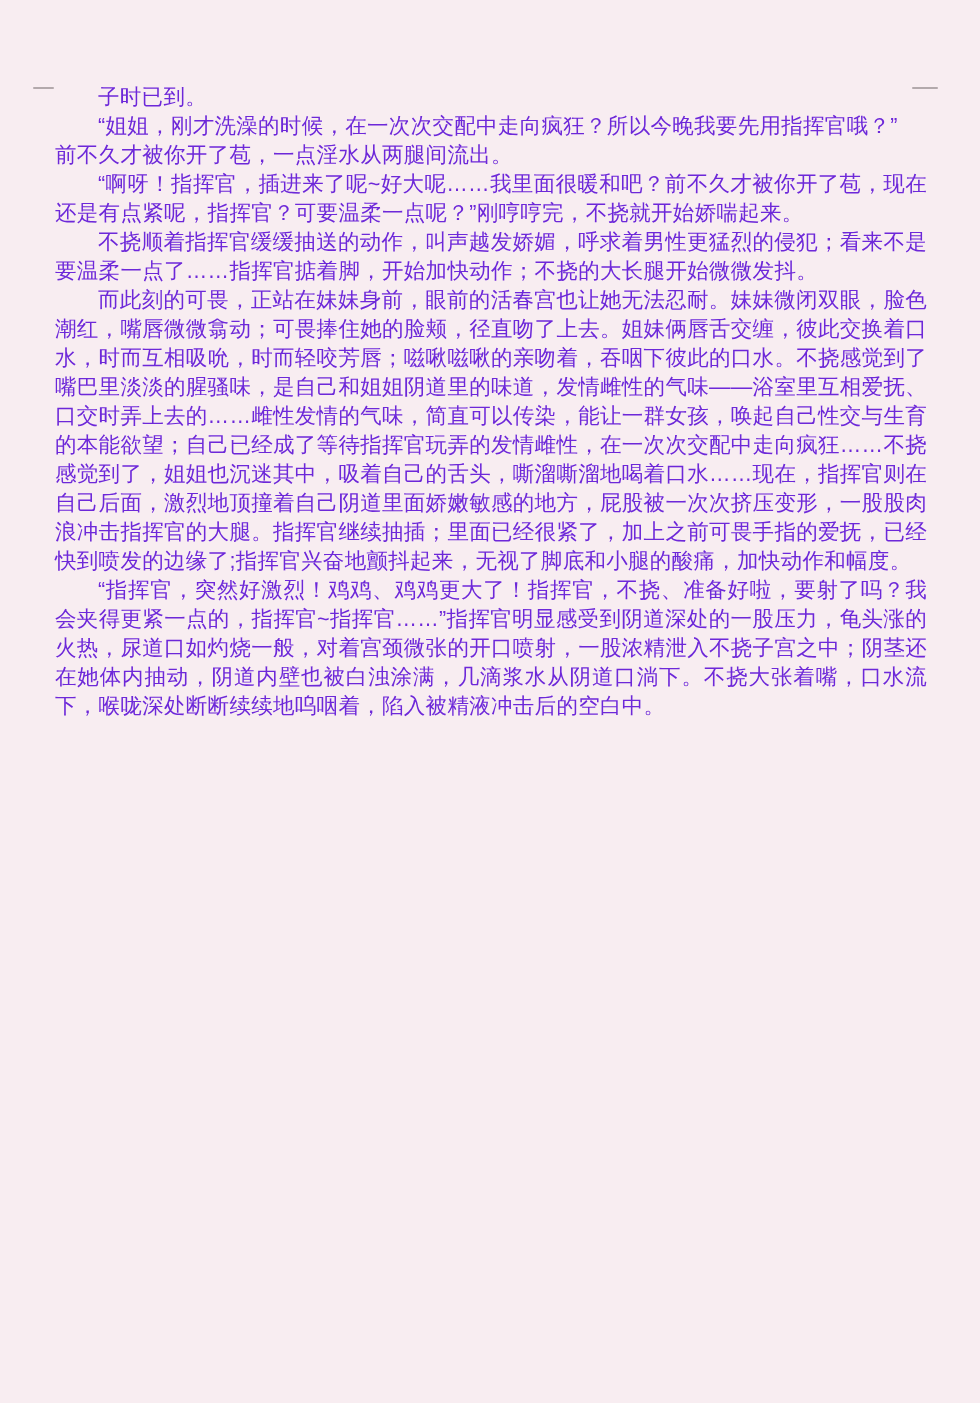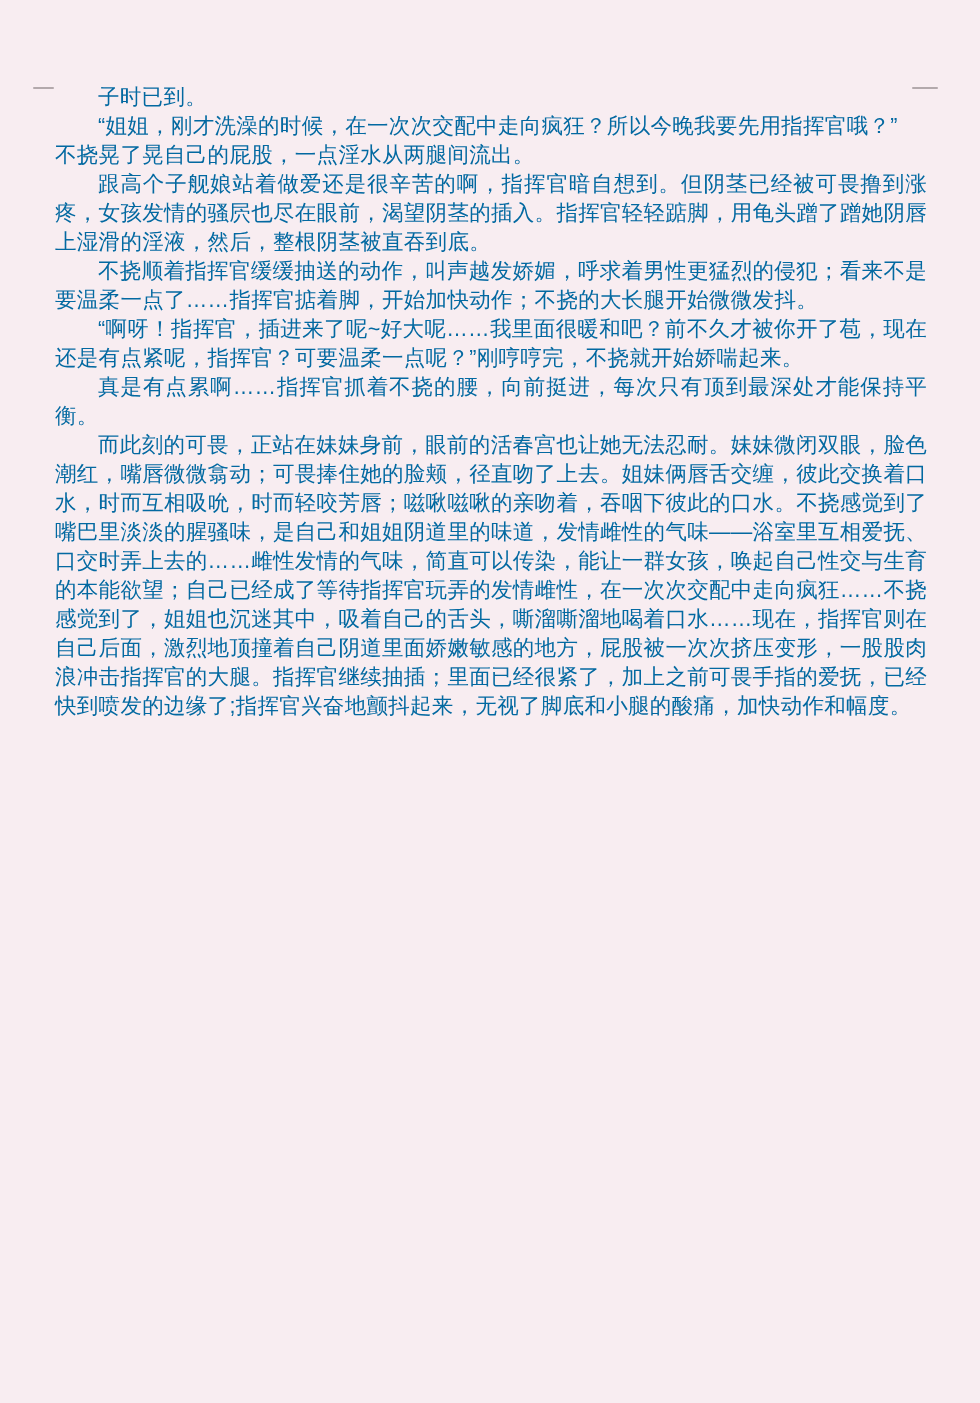--- a/index.html
+++ b/index.html
@@ -40,23 +40,22 @@
     padding: 0;
   }
   .para.indent { text-indent: 2em; }
 </style>
 </head>
 <body style="background: rgb(248, 237, 241);">
 
 <main>
   <div class="corner-mark left" style="background: rgb(156, 145, 148);"></div>
   <div class="corner-mark right" style="background: rgb(156, 145, 148);"></div>
-  <div class="page-text" id="story-text" style="color: #0369a1;">
+  <div class="page-text" id="story-text" style="color: #6d28d9;">
       <p class="para indent">子时已到。</p>
       <p class="para indent">“姐姐，刚才洗澡的时候，在一次次交配中走向疯狂？所以今晚我要先用指挥官哦？”</p>
-      <p class="para">不挠晃了晃自己的屁股，一点淫水从两腿间流出。</p>
-      <p class="para indent">跟高个子舰娘站着做爱还是很辛苦的啊，指挥官暗自想到。但阴茎已经被可畏撸到涨疼，女孩发情的骚屄也尽在眼前，渴望阴茎的插入。指挥官轻轻踮脚，用龟头蹭了蹭她阴唇上湿滑的淫液，然后，整根阴茎被直吞到底。</p>
+      <p class="para">前不久才被你开了苞，一点淫水从两腿间流出。</p>
+      <p class="para indent">“啊呀！指挥官，插进来了呢~好大呢……我里面很暖和吧？前不久才被你开了苞，现在还是有点紧呢，指挥官？可要温柔一点呢？”刚哼哼完，不挠就开始娇喘起来。</p>
       <p class="para indent">不挠顺着指挥官缓缓抽送的动作，叫声越发娇媚，呼求着男性更猛烈的侵犯；看来不是要温柔一点了……指挥官掂着脚，开始加快动作；不挠的大长腿开始微微发抖。</p>
-      <p class="para indent">“啊呀！指挥官，插进来了呢~好大呢……我里面很暖和吧？前不久才被你开了苞，现在还是有点紧呢，指挥官？可要温柔一点呢？”刚哼哼完，不挠就开始娇喘起来。</p>
-      <p class="para indent">真是有点累啊……指挥官抓着不挠的腰，向前挺进，每次只有顶到最深处才能保持平衡。</p>
       <p class="para indent">而此刻的可畏，正站在妹妹身前，眼前的活春宫也让她无法忍耐。妹妹微闭双眼，脸色潮红，嘴唇微微翕动；可畏捧住她的脸颊，径直吻了上去。姐妹俩唇舌交缠，彼此交换着口水，时而互相吸吮，时而轻咬芳唇；嗞啾嗞啾的亲吻着，吞咽下彼此的口水。不挠感觉到了嘴巴里淡淡的腥骚味，是自己和姐姐阴道里的味道，发情雌性的气味——浴室里互相爱抚、口交时弄上去的……雌性发情的气味，简直可以传染，能让一群女孩，唤起自己性交与生育的本能欲望；自己已经成了等待指挥官玩弄的发情雌性，在一次次交配中走向疯狂……不挠感觉到了，姐姐也沉迷其中，吸着自己的舌头，嘶溜嘶溜地喝着口水……现在，指挥官则在自己后面，激烈地顶撞着自己阴道里面娇嫩敏感的地方，屁股被一次次挤压变形，一股股肉浪冲击指挥官的大腿。指挥官继续抽插；里面已经很紧了，加上之前可畏手指的爱抚，已经快到喷发的边缘了;指挥官兴奋地颤抖起来，无视了脚底和小腿的酸痛，加快动作和幅度。</p>
+      <p class="para indent">“指挥官，突然好激烈！鸡鸡、鸡鸡更大了！指挥官，不挠、准备好啦，要射了吗？我会夹得更紧一点的，指挥官~指挥官……”指挥官明显感受到阴道深处的一股压力，龟头涨的火热，尿道口如灼烧一般，对着宫颈微张的开口喷射，一股浓精泄入不挠子宫之中；阴茎还在她体内抽动，阴道内壁也被白浊涂满，几滴浆水从阴道口淌下。不挠大张着嘴，口水流下，喉咙深处断断续续地呜咽着，陷入被精液冲击后的空白中。</p>
     </div>
 </main>
 
 </body></html>

